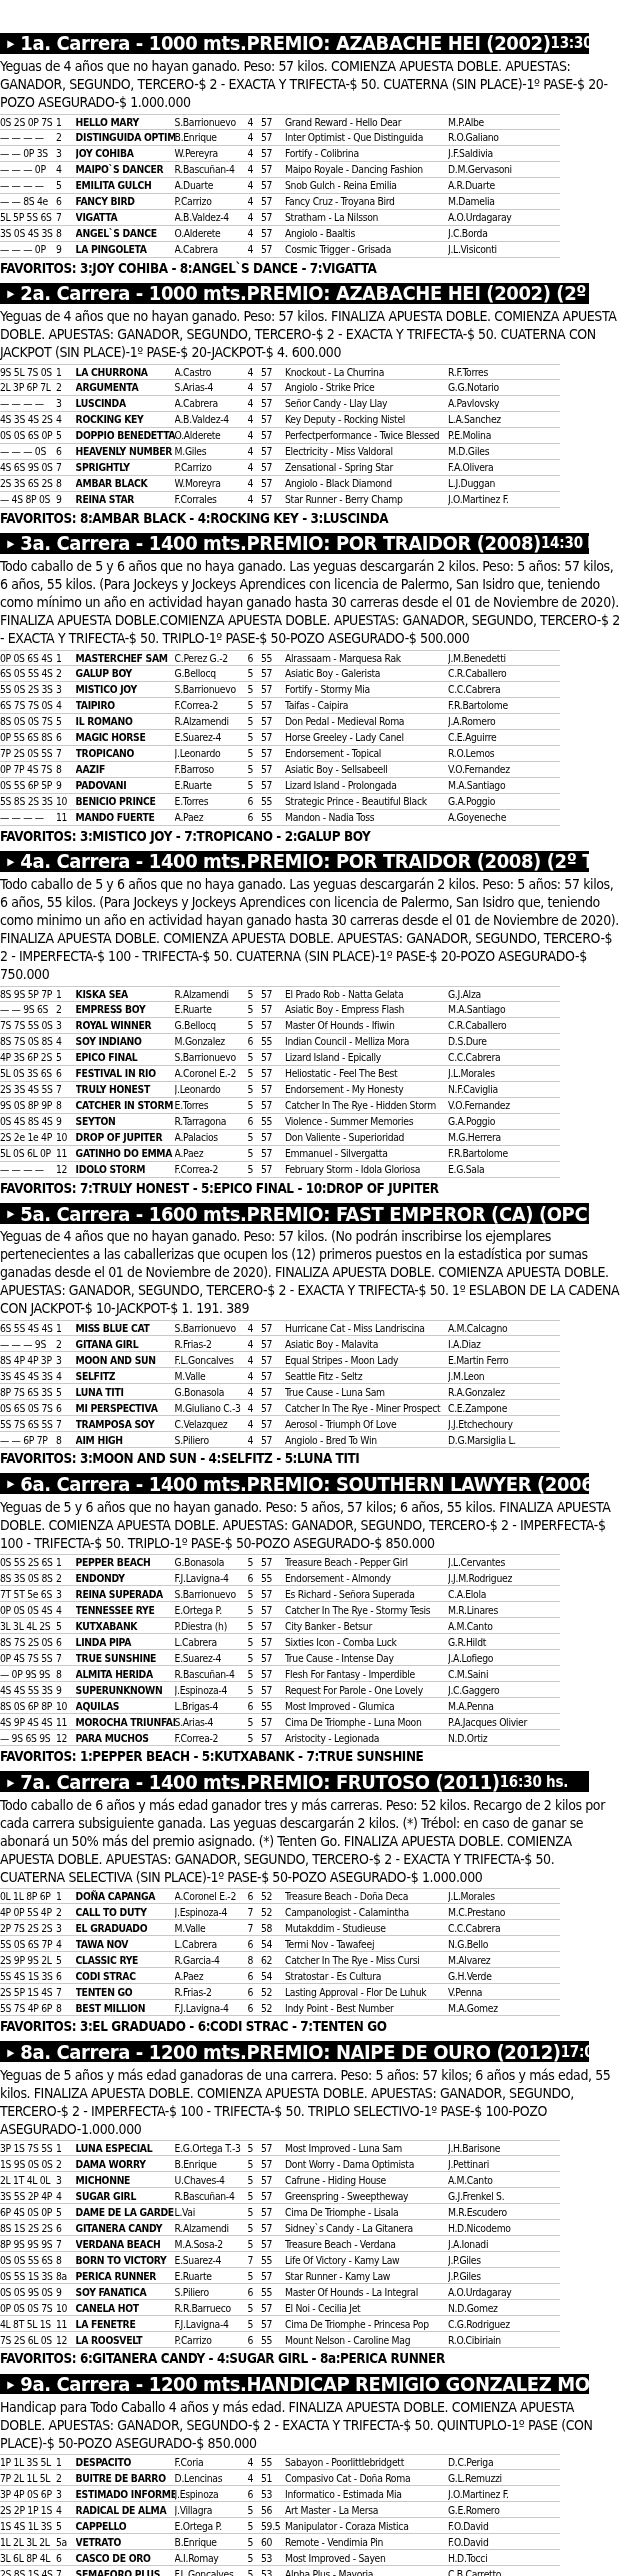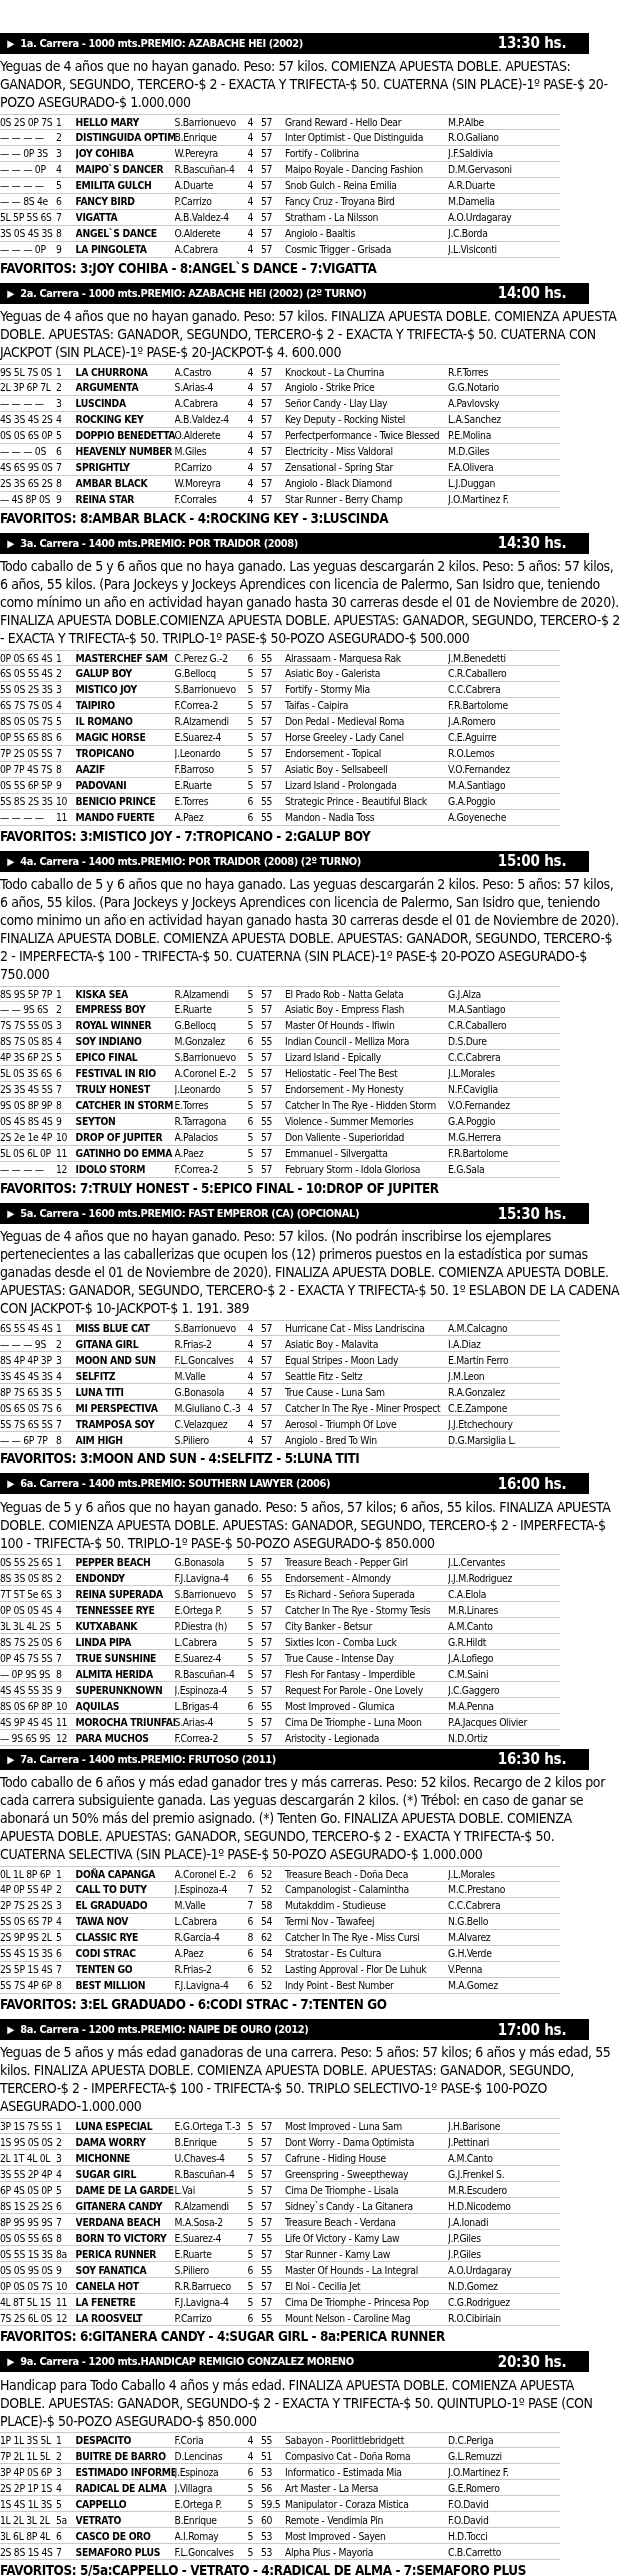--- a/index.html
+++ b/index.html
@@ -9,21 +9,21 @@
     font-family:"DejaVu Sans","Liberation Sans",sans-serif;
     font-stretch:condensed; letter-spacing:-0.2px; color:#000;
   }
   .program { padding-top:33px; }
   .race { margin-bottom:3.1px; }
   .race-bar {
     width:589px; height:20.6px; background:#000; color:#fff;
     display:flex; align-items:center; padding:0 7.2px;
   }
   .race-bar .arrow { font-size:10.3px; margin-right:6.2px; line-height:1; }
-  .race-bar .title { font-size:11px; font-weight:bold; white-space:nowrap; letter-spacing:-0.4px; }
+  .race-bar .title { font-size:20px; font-weight:bold; white-space:nowrap; letter-spacing:-0.4px; }
   .race-bar .time { font-size:15px; font-weight:bold; margin-left:auto; margin-right:15.5px; white-space:nowrap; }
   .race-desc {
     font-size:14px; line-height:18px; font-weight:500;
     padding:3.6px 1px 2.6px 0; width:623px; letter-spacing:-0.4px;
   }
   .entries { width:560px; }
   .entry {
     display:grid;
     grid-template-columns:55px 20.6px 99px 73px 13.4px 24px 163px auto;
     align-items:center; height:16px; font-size:10.3px;
@@ -767,20 +767,21 @@
     <span class="form">— 9S 6S 9S</span>
     <span class="num">12</span>
     <span class="horse">PARA MUCHOS</span>
     <span class="jockey">F.Correa-2</span>
     <span class="age">5</span>
     <span class="weight">57</span>
     <span class="ped">Aristocity - Legionada</span>
     <span class="trainer">N.D.Ortiz</span>
   </div>
 </div>
+    <div class="favs">FAVORITOS: 1:PEPPER BEACH - 5:KUTXABANK - 7:TRUE SUNSHINE</div>
   </section>
 
   <section class="race">
     <div class="race-bar">
       <span class="arrow">▶</span>
       <span class="title">7a. Carrera - 1400 mts.PREMIO: FRUTOSO (2011)</span>
       <span class="time">16:30 hs.</span>
     </div>
     <p class="race-desc">Todo caballo de 6 años y más edad ganador tres y más carreras. Peso: 52 kilos. Recargo de 2 kilos por cada carrera subsiguiente ganada. Las yeguas descargarán 2 kilos. (*) Trébol: en caso de ganar se abonará un 50% más del premio asignado. (*) Tenten Go. FINALIZA APUESTA DOBLE. COMIENZA APUESTA DOBLE. APUESTAS: GANADOR, SEGUNDO, TERCERO-$ 2 - EXACTA Y TRIFECTA-$ 50. CUATERNA SELECTIVA (SIN PLACE)-1º PASE-$ 50-POZO ASEGURADO-$ 1.000.000</p>
     <div class="entries">

